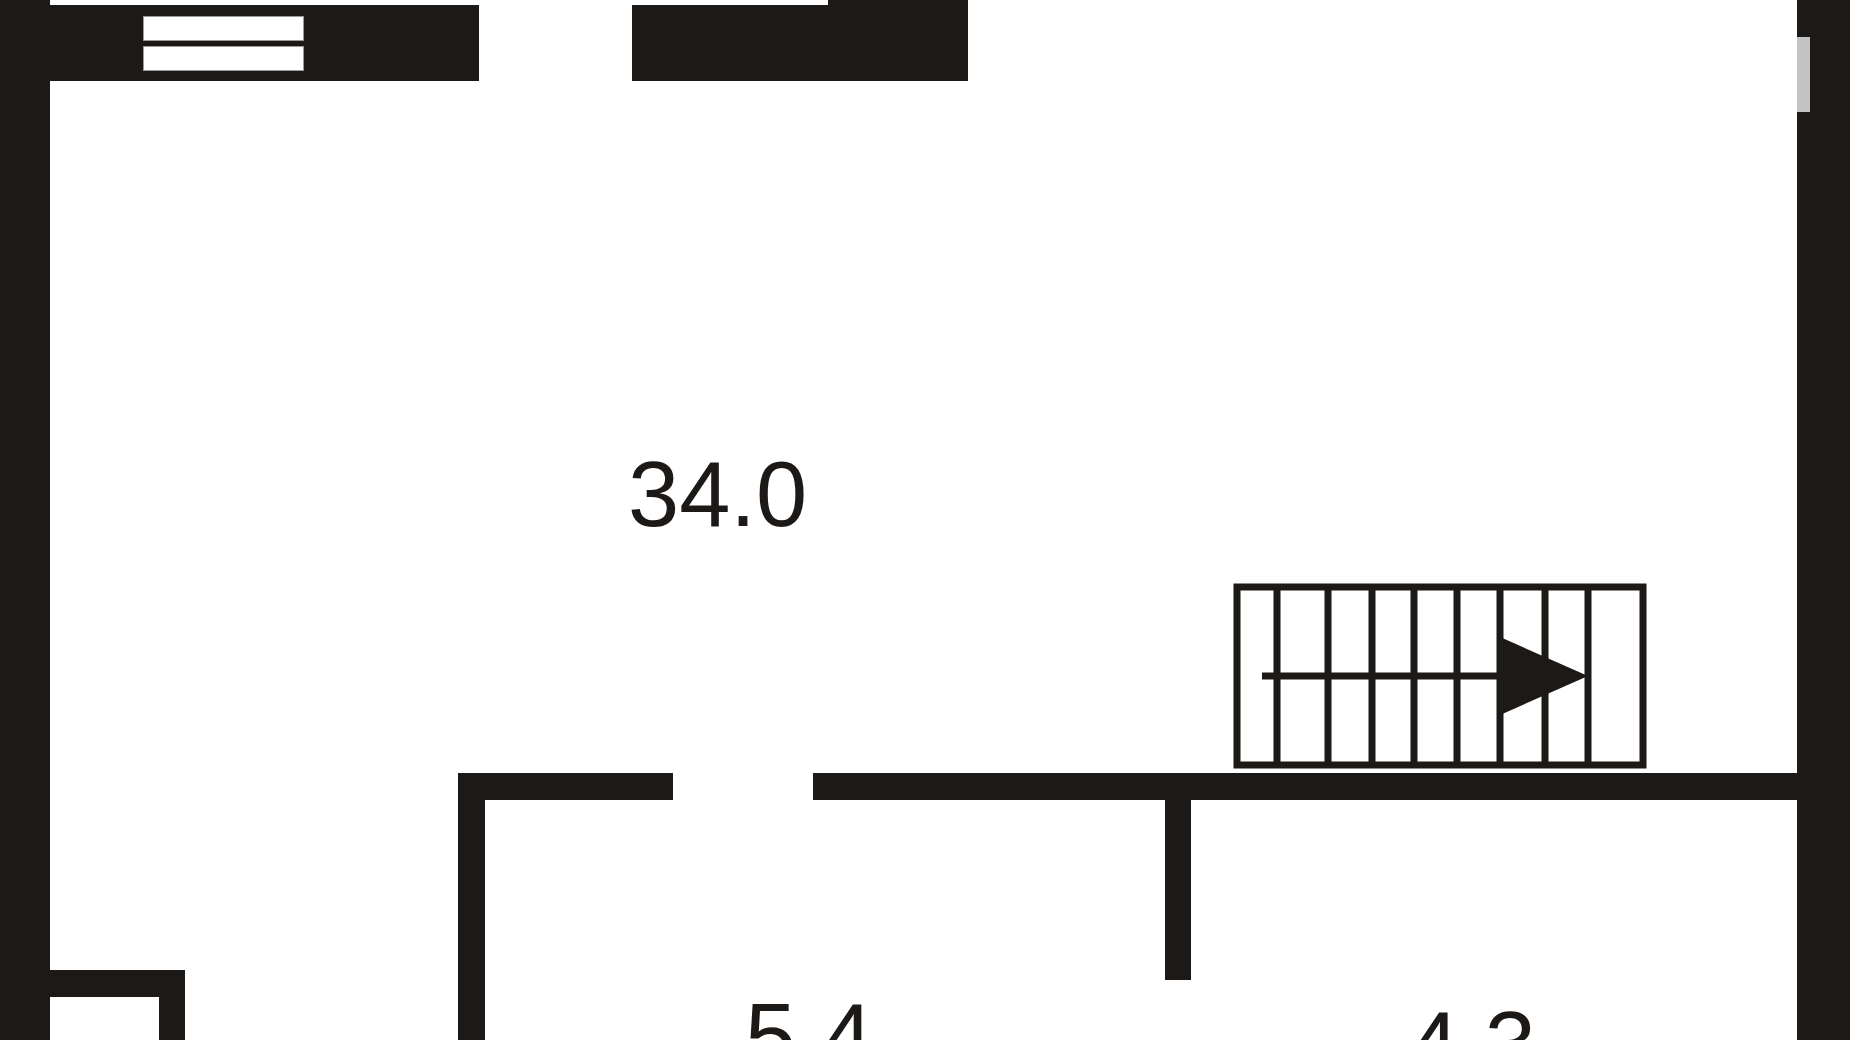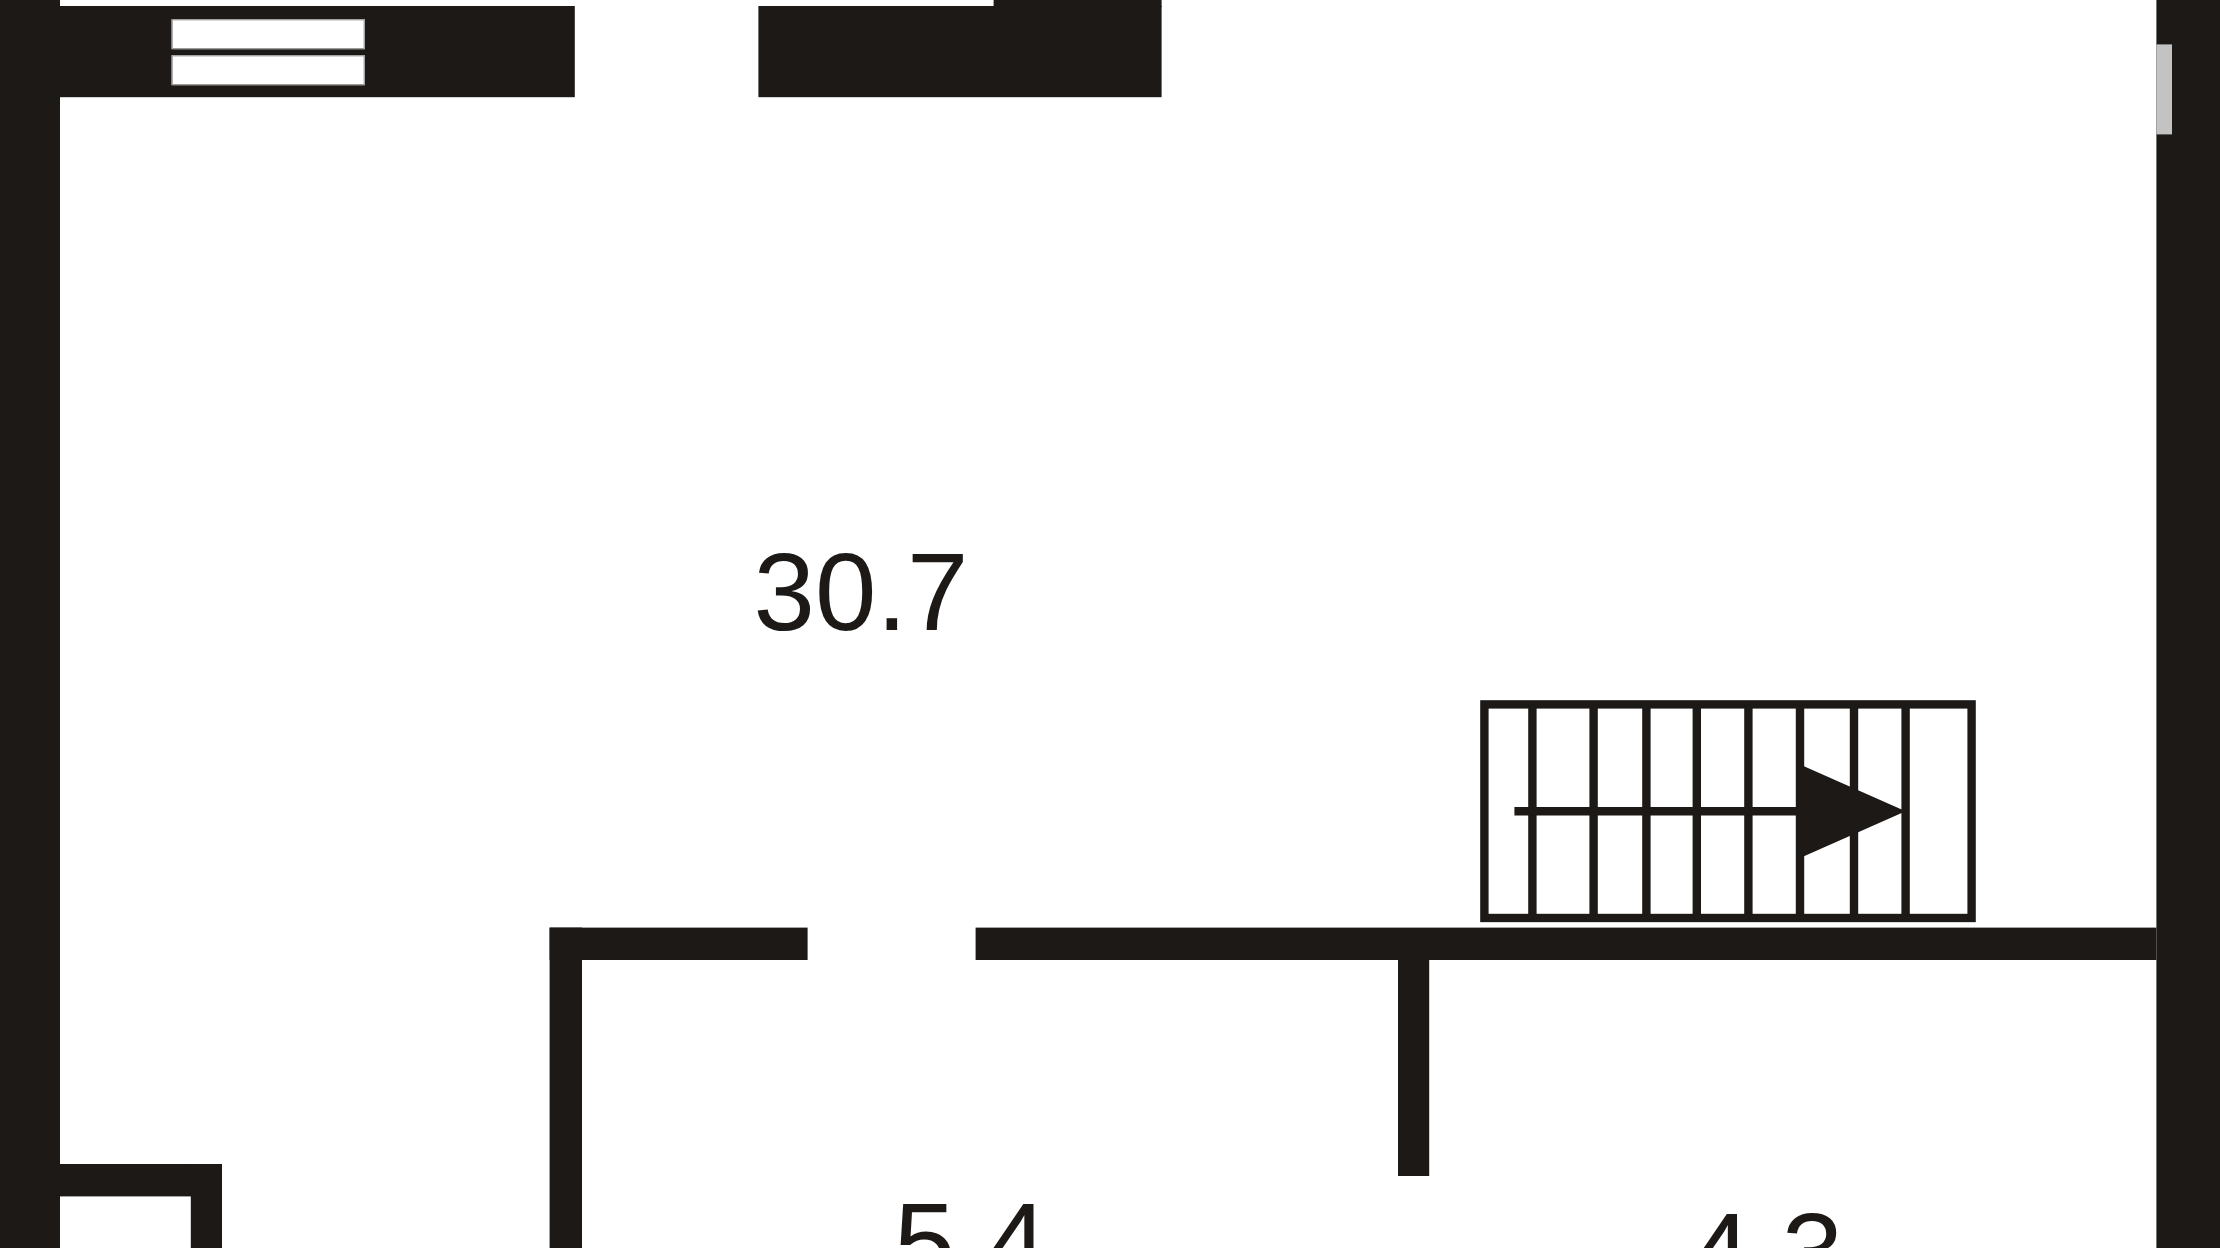--- a/index.html
+++ b/index.html
@@ -54,16 +54,16 @@
       <line x1="181" y1="4" x2="181" y2="182"></line>
       <line x1="224" y1="4" x2="224" y2="182"></line>
       <line x1="267" y1="4" x2="267" y2="182"></line>
       <line x1="312" y1="4" x2="312" y2="182"></line>
       <line x1="355" y1="4" x2="355" y2="182"></line>
       <line x1="29" y1="93" x2="280" y2="93"></line>
     </g>
     <polygon points="267,54 355,93 267,132" fill="#1c1917"></polygon>
   </svg>
 
-  <div class="area-label" style="left:628px; top:448px; font-size:92px;">30.7</div>
+  <div class="area-label" style="left:628px; top:448px; font-size:92px;">34.0</div>
   <div class="area-label" style="left:745px; top:990px; font-size:92px;">5.4</div>
   <div class="area-label" style="left:1408px; top:998px; font-size:92px;">4.3</div>
 </div>
 
 </body></html>

